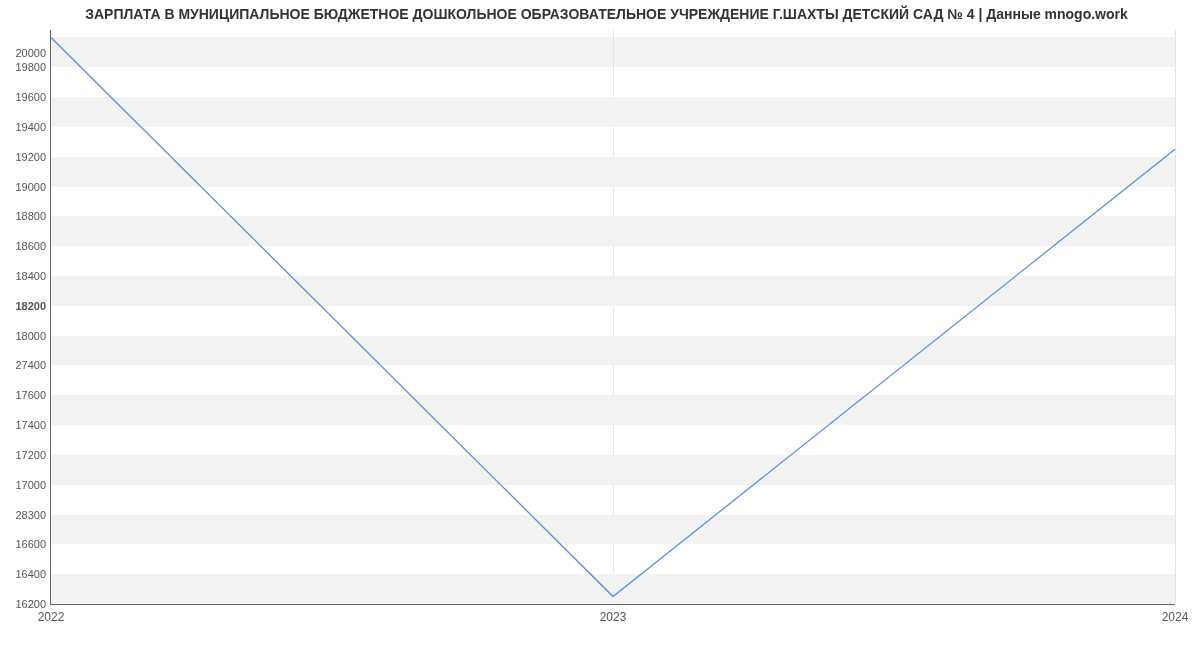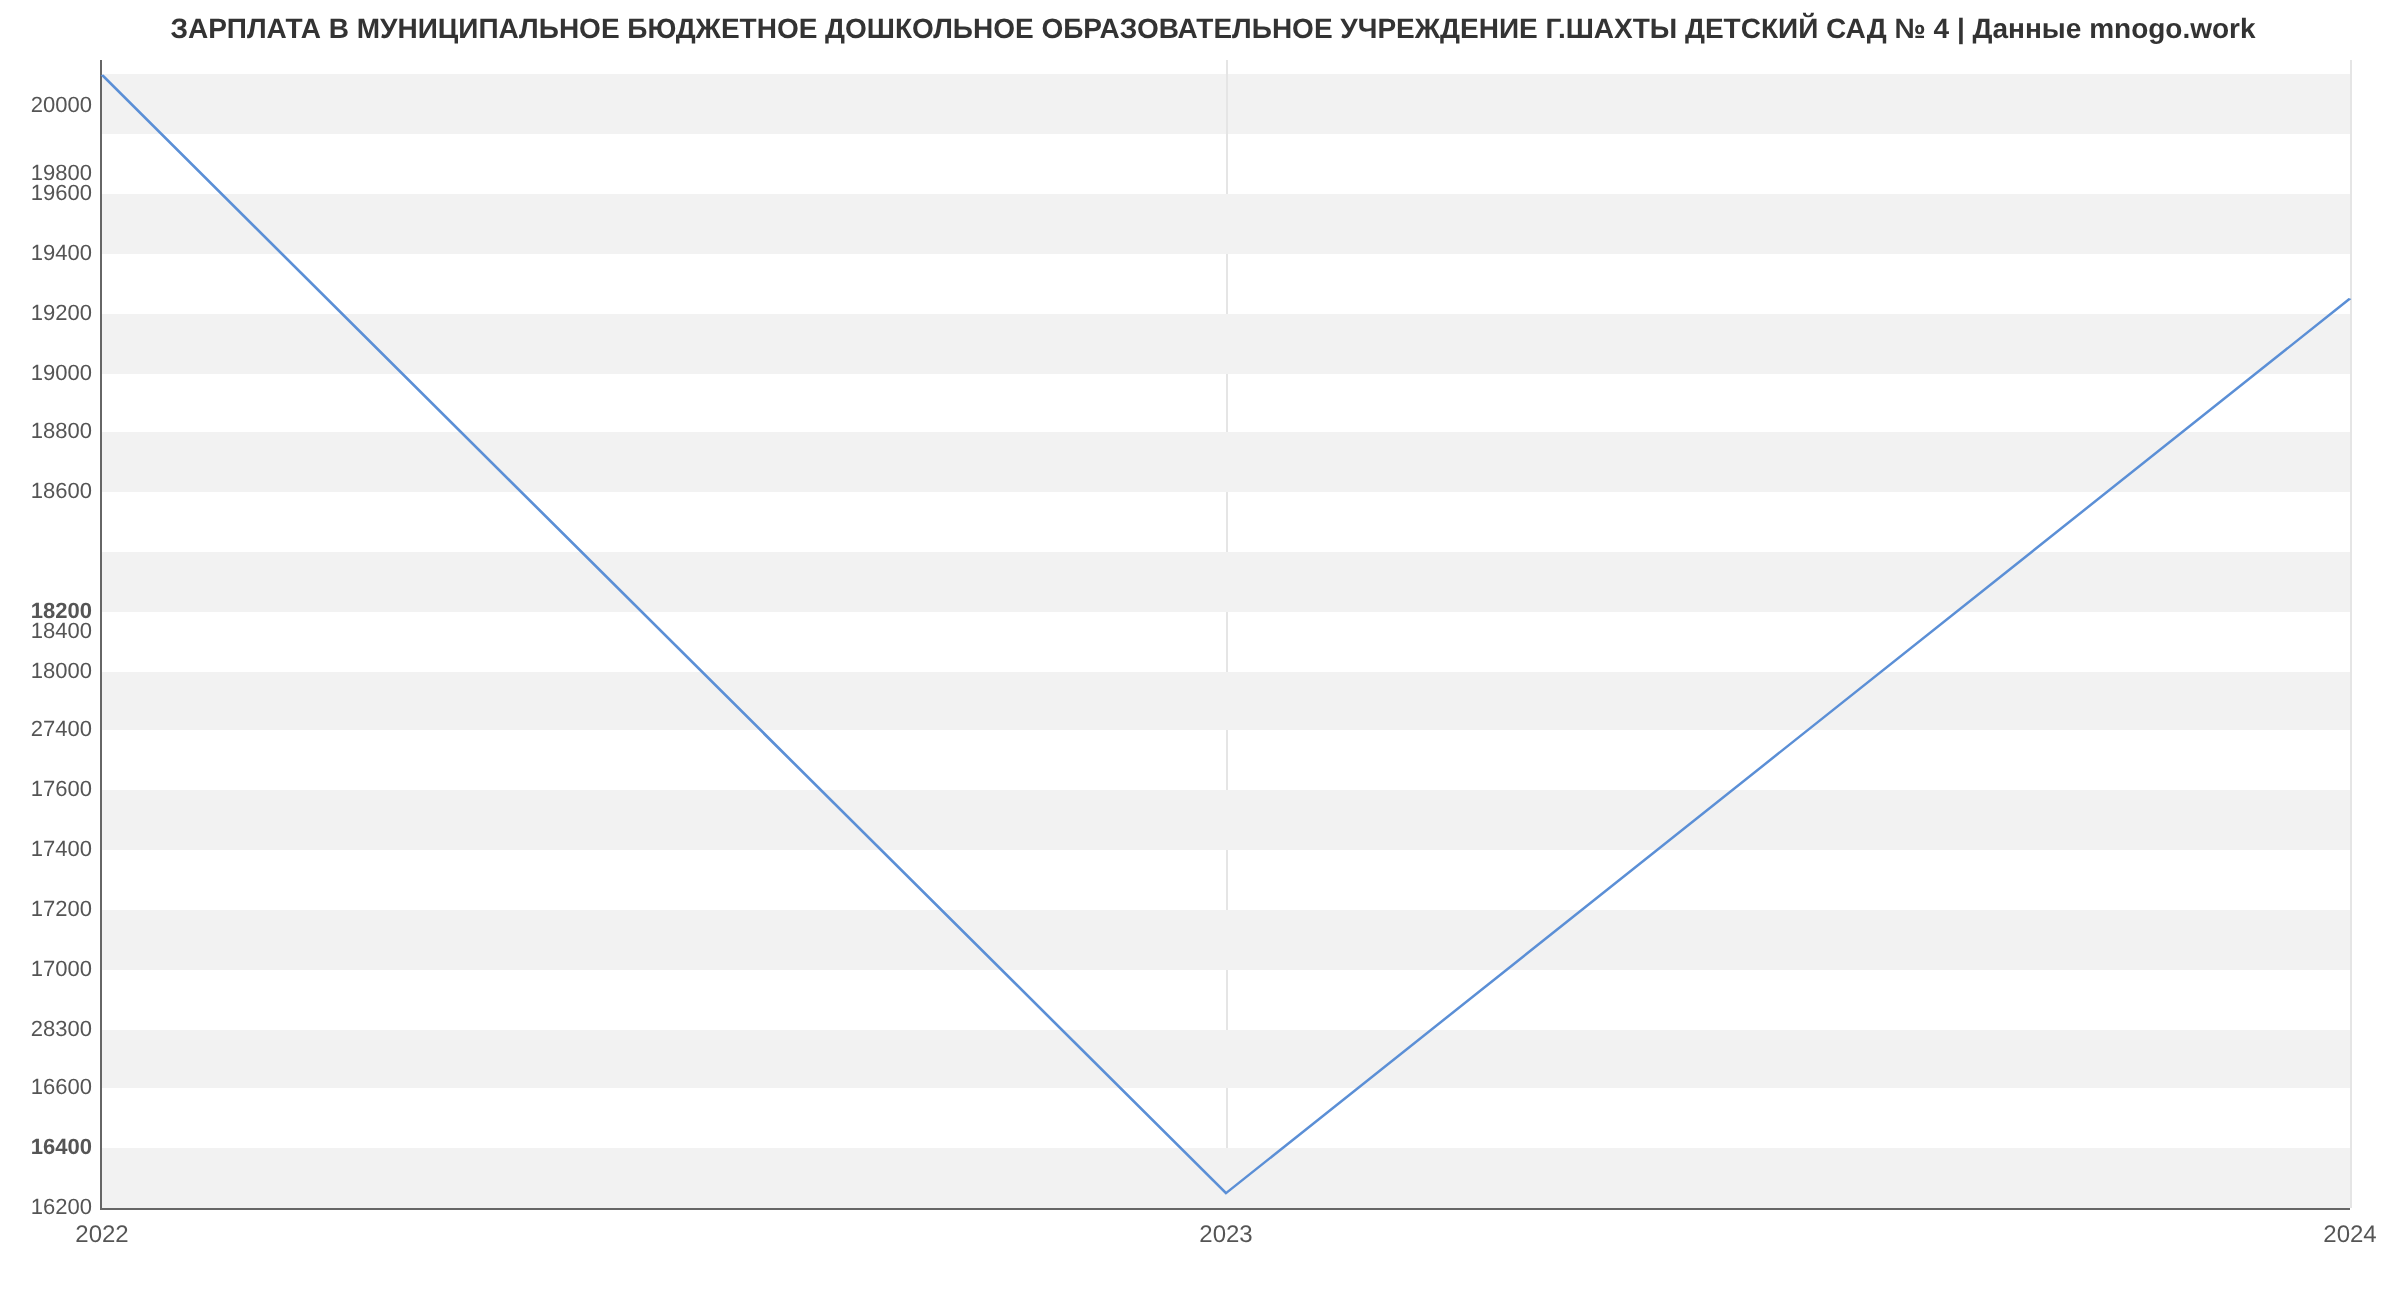--- a/index.html
+++ b/index.html
@@ -27,36 +27,36 @@
       <div class="hband" style="top: 42.8571%; height: 5.19481%;"></div>
       <div class="hband" style="top: 53.2468%; height: 5.19481%;"></div>
       <div class="hband" style="top: 63.6364%; height: 5.19481%;"></div>
       <div class="hband" style="top: 74.026%; height: 5.19481%;"></div>
       <div class="hband" style="top: 84.4156%; height: 5.19481%;"></div>
       <div class="hband" style="top: 94.8052%; height: 5.19481%;"></div>
     <svg class="line" viewBox="0 0 1000 1000" preserveAspectRatio="none">
       <path id="series-path" d="M0,12.987012987012992L500,987.012987012987L1000,207.79220779220776"></path>
     </svg>
   <div class="ytick" style="top: 100%;">16200</div>
-      <div class="ytick" style="top: 94.8052%; font-weight: bold;">16400</div>
+      <div class="ytick" style="top: 94.8052%;">16400</div>
       <div class="ytick" style="top: 89.6104%;">16600</div>
       <div class="ytick" style="top: 84.4156%;">28300</div>
       <div class="ytick" style="top: 79.2208%;">17000</div>
       <div class="ytick" style="top: 74.026%;">17200</div>
       <div class="ytick" style="top: 68.8312%;">17400</div>
       <div class="ytick" style="top: 63.6364%;">17600</div>
       <div class="ytick" style="top: 58.4416%;">27400</div>
       <div class="ytick" style="top: 53.2468%;">18000</div>
       <div class="ytick" style="top: 48.0519%; font-weight: bold;">18200</div>
-      <div class="ytick" style="top: 42.8571%; margin-top: 40px;">18400</div>
+      <div class="ytick" style="top: 42.8571%;">18400</div>
       <div class="ytick" style="top: 37.6623%;">18600</div>
       <div class="ytick" style="top: 32.4675%;">18800</div>
       <div class="ytick" style="top: 27.2727%;">19000</div>
       <div class="ytick" style="top: 22.0779%;">19200</div>
       <div class="ytick" style="top: 16.8831%;">19400</div>
       <div class="ytick" style="top: 11.6883%;">19600</div>
-      <div class="ytick" style="top: 6.49351%; margin-top: 20px;">19800</div>
+      <div class="ytick" style="top: 6.49351%;">19800</div>
       <div class="ytick" style="top: 1.2987%; margin-top: 16px;">20000</div>
       <div class="xtick" style="left: 0%; text-align: center;">2022</div>
       <div class="xtick" style="left: 50%;">2023</div>
       <div class="xtick" style="left: 100%;">2024</div>
     </div>
 </div>
 
 </body></html>

